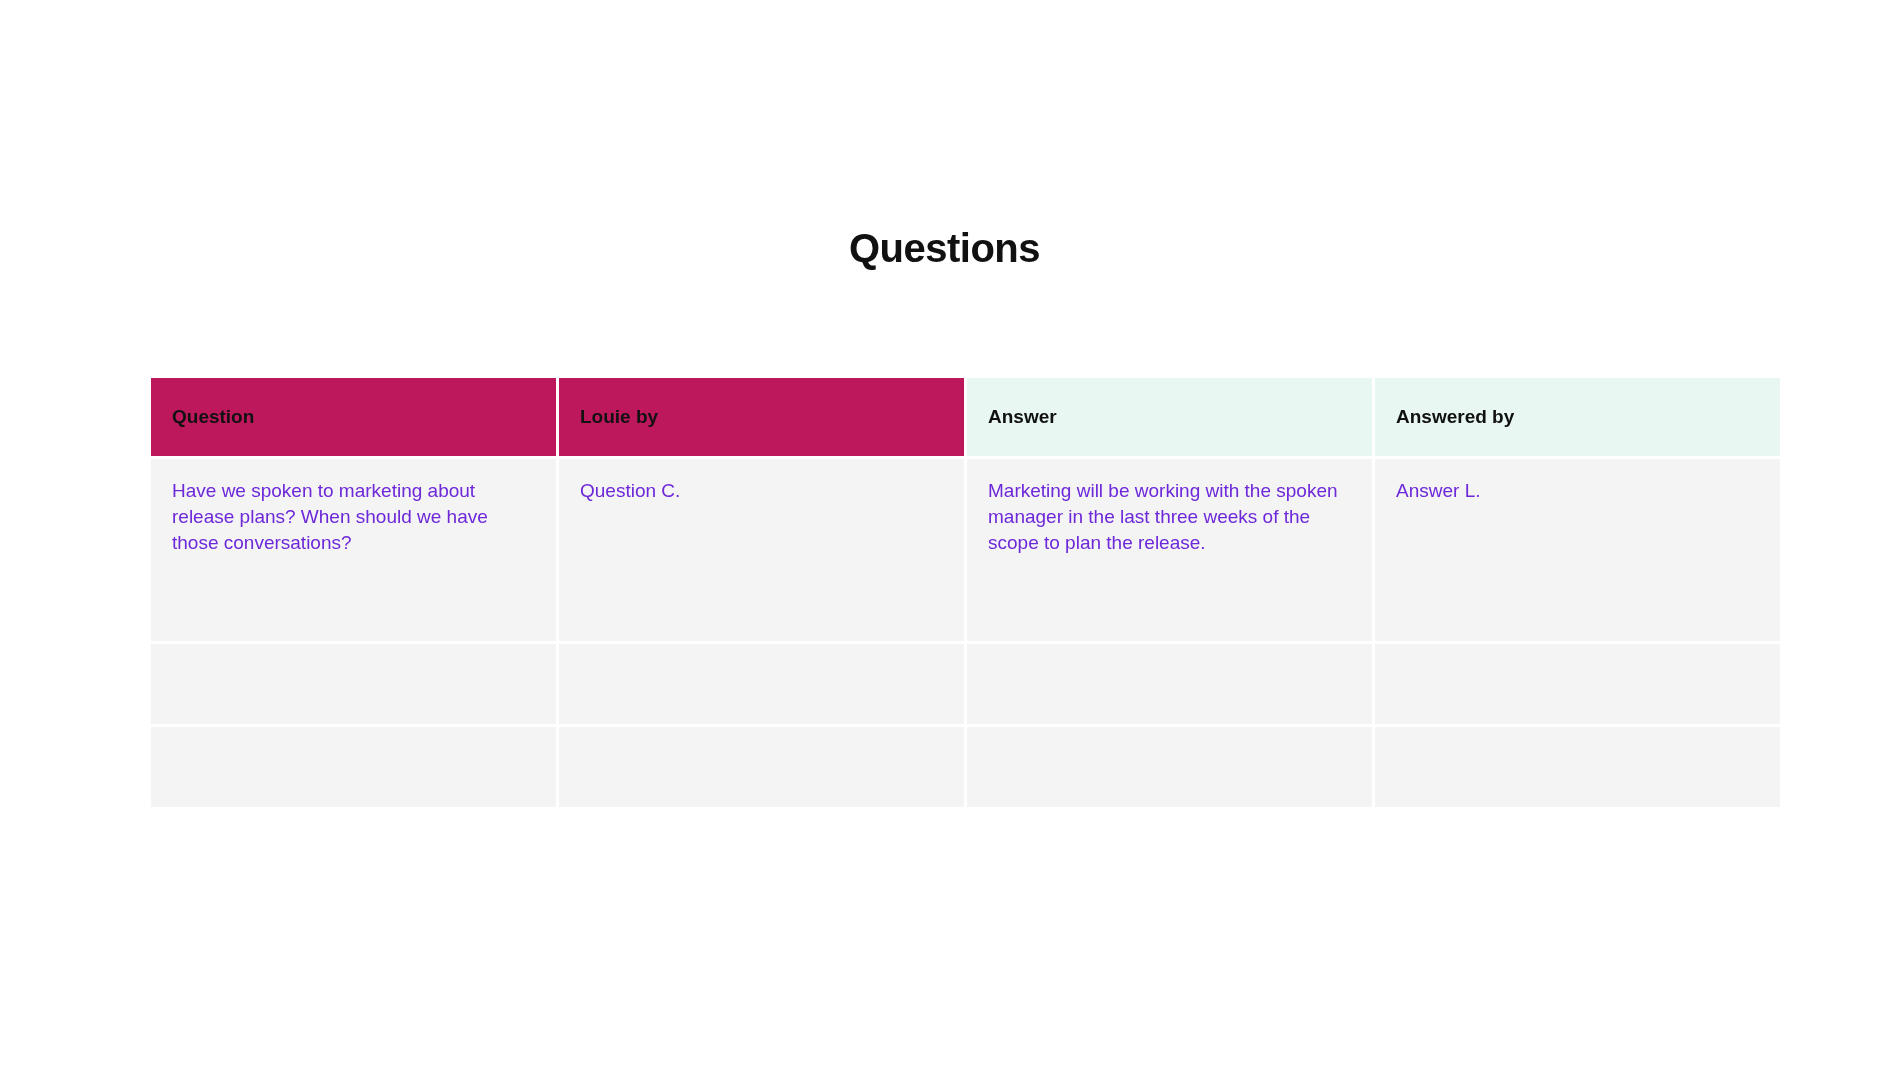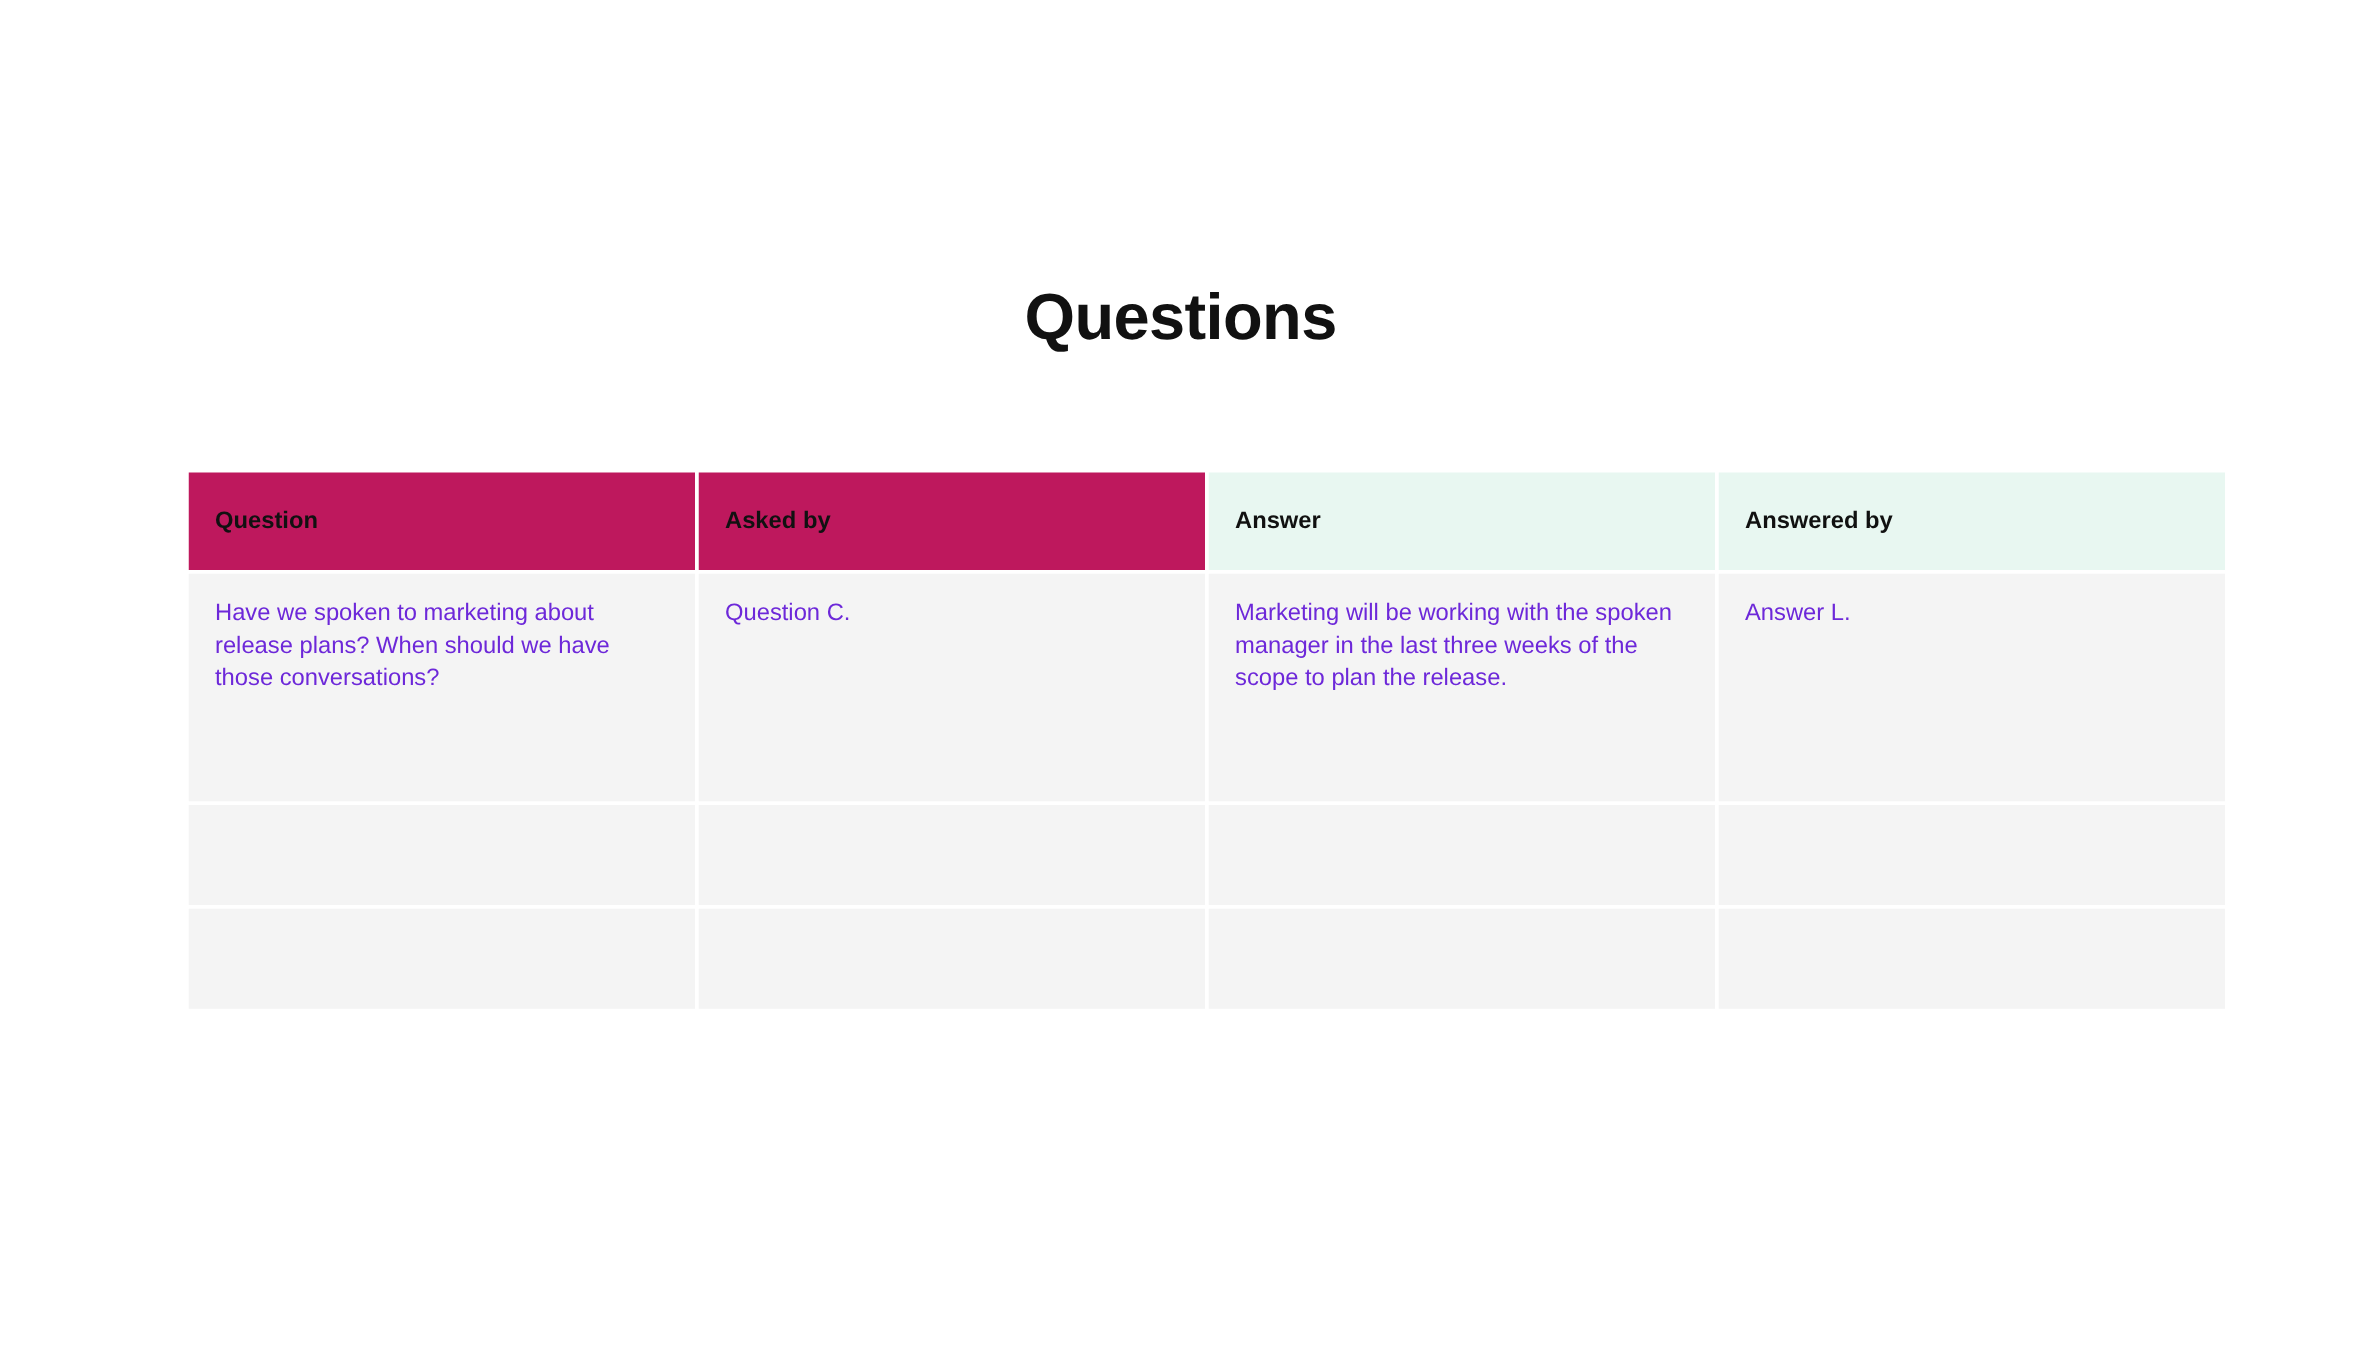--- a/index.html
+++ b/index.html
@@ -17,21 +17,21 @@
     height: 1080px;
     background: #ffffff;
     overflow: hidden;
   }
   .title {
     position: absolute;
     top: 226px;
     left: 0;
     width: 1889px;
     text-align: center;
-    font-size: 52px;
+    font-size: 40px;
     font-weight: 700;
     letter-spacing: -0.5px;
     color: #111111;
     line-height: 1.1;
   }
   .table-wrap {
     position: absolute;
     left: 148px;
     top: 375px;
     width: 1594px;
@@ -85,21 +85,21 @@
     <table class="qtable">
       <colgroup>
         <col class="c1">
           <col class="c2">
           <col class="c3">
           <col class="c4">
       </colgroup>
       <thead>
         <tr>
           <th class="th-q">Question</th>
-          <th class="th-askedby">Asked by</th>
+          <th class="th-askedby">Louie by</th>
           <th class="th-a">Answer</th>
           <th class="th-answeredby">Answered by</th>
         </tr>
       </thead>
       <tbody>
         <tr class="filled-row">
           <td>
               <span class="cell-text">Have we spoken to marketing about release plans? When should we have those conversations?</span>
             </td>
           <td>

